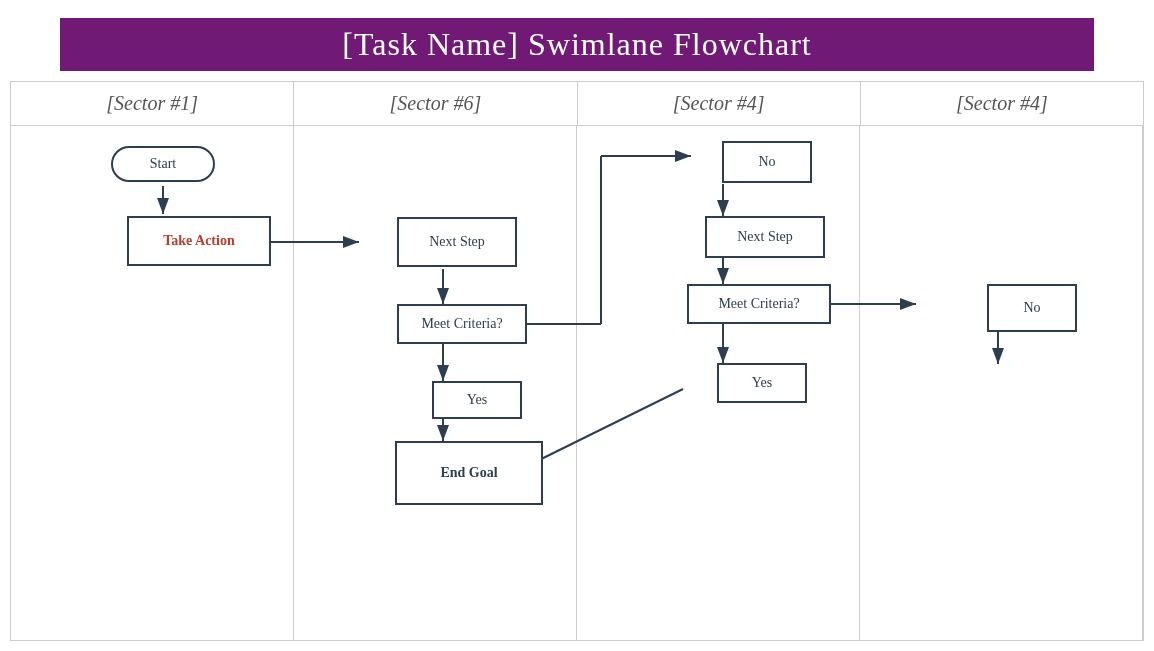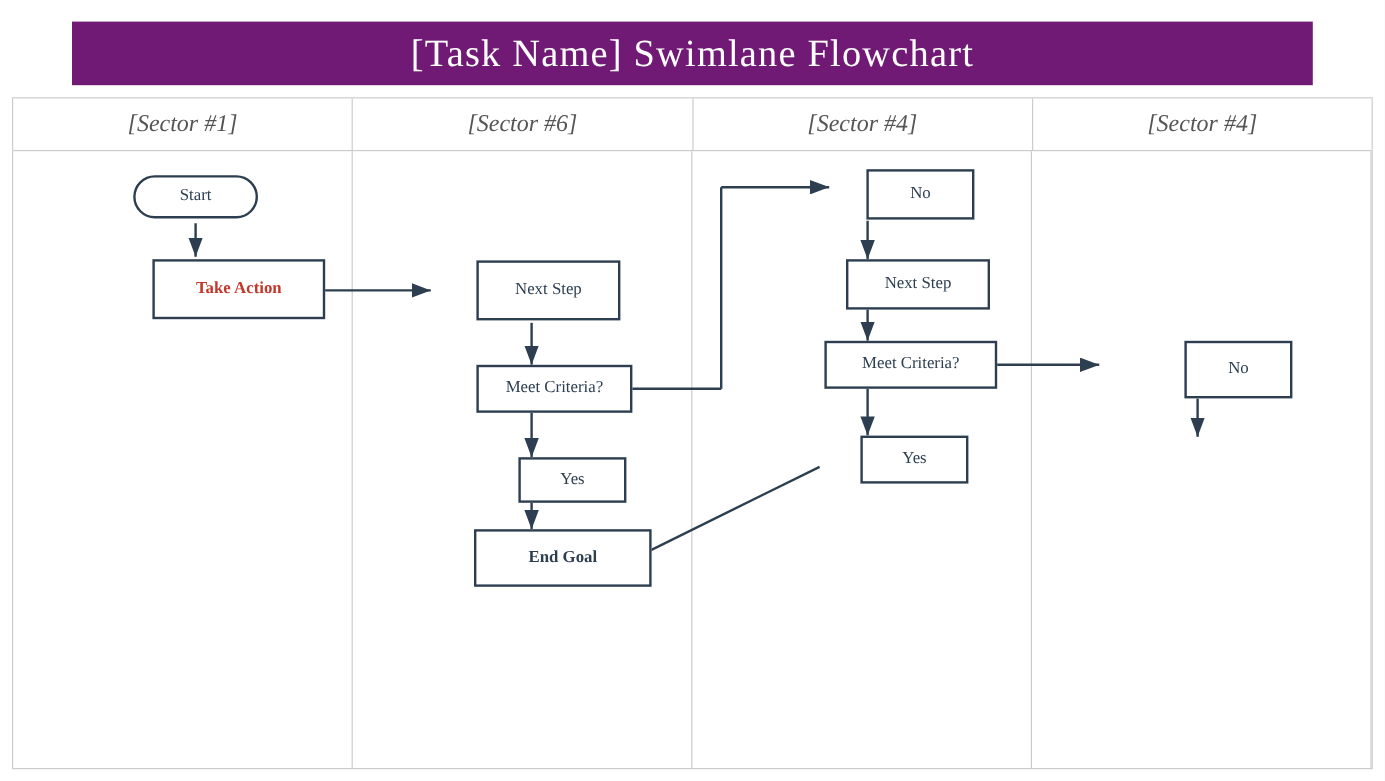--- a/index.html
+++ b/index.html
@@ -150,21 +150,21 @@
       </div>
 
       <div class="node node-rect" style="left:350px; top:178px; width:130px; height:40px;">
         <span>Meet Criteria?</span>
       </div>
 
       <div class="node node-rect" style="left:385px; top:255px; width:90px; height:38px;">
         <span>Yes</span>
       </div>
 
-      <div class="node node-rect" style="left:348px; top:315px; width:148px; height:48px;">
+      <div class="node node-rect" style="left:348px; top:315px; width:148px; height:64px;">
         <span style="font-weight:bold;">End Goal</span>
       </div>
 
       <div class="node node-rect" style="left:675px; top:15px; width:90px; height:42px;">
         <span>No</span>
       </div>
 
       <div class="node node-rect" style="left:658px; top:90px; width:120px; height:42px;">
         <span>Next Step</span>
       </div>

